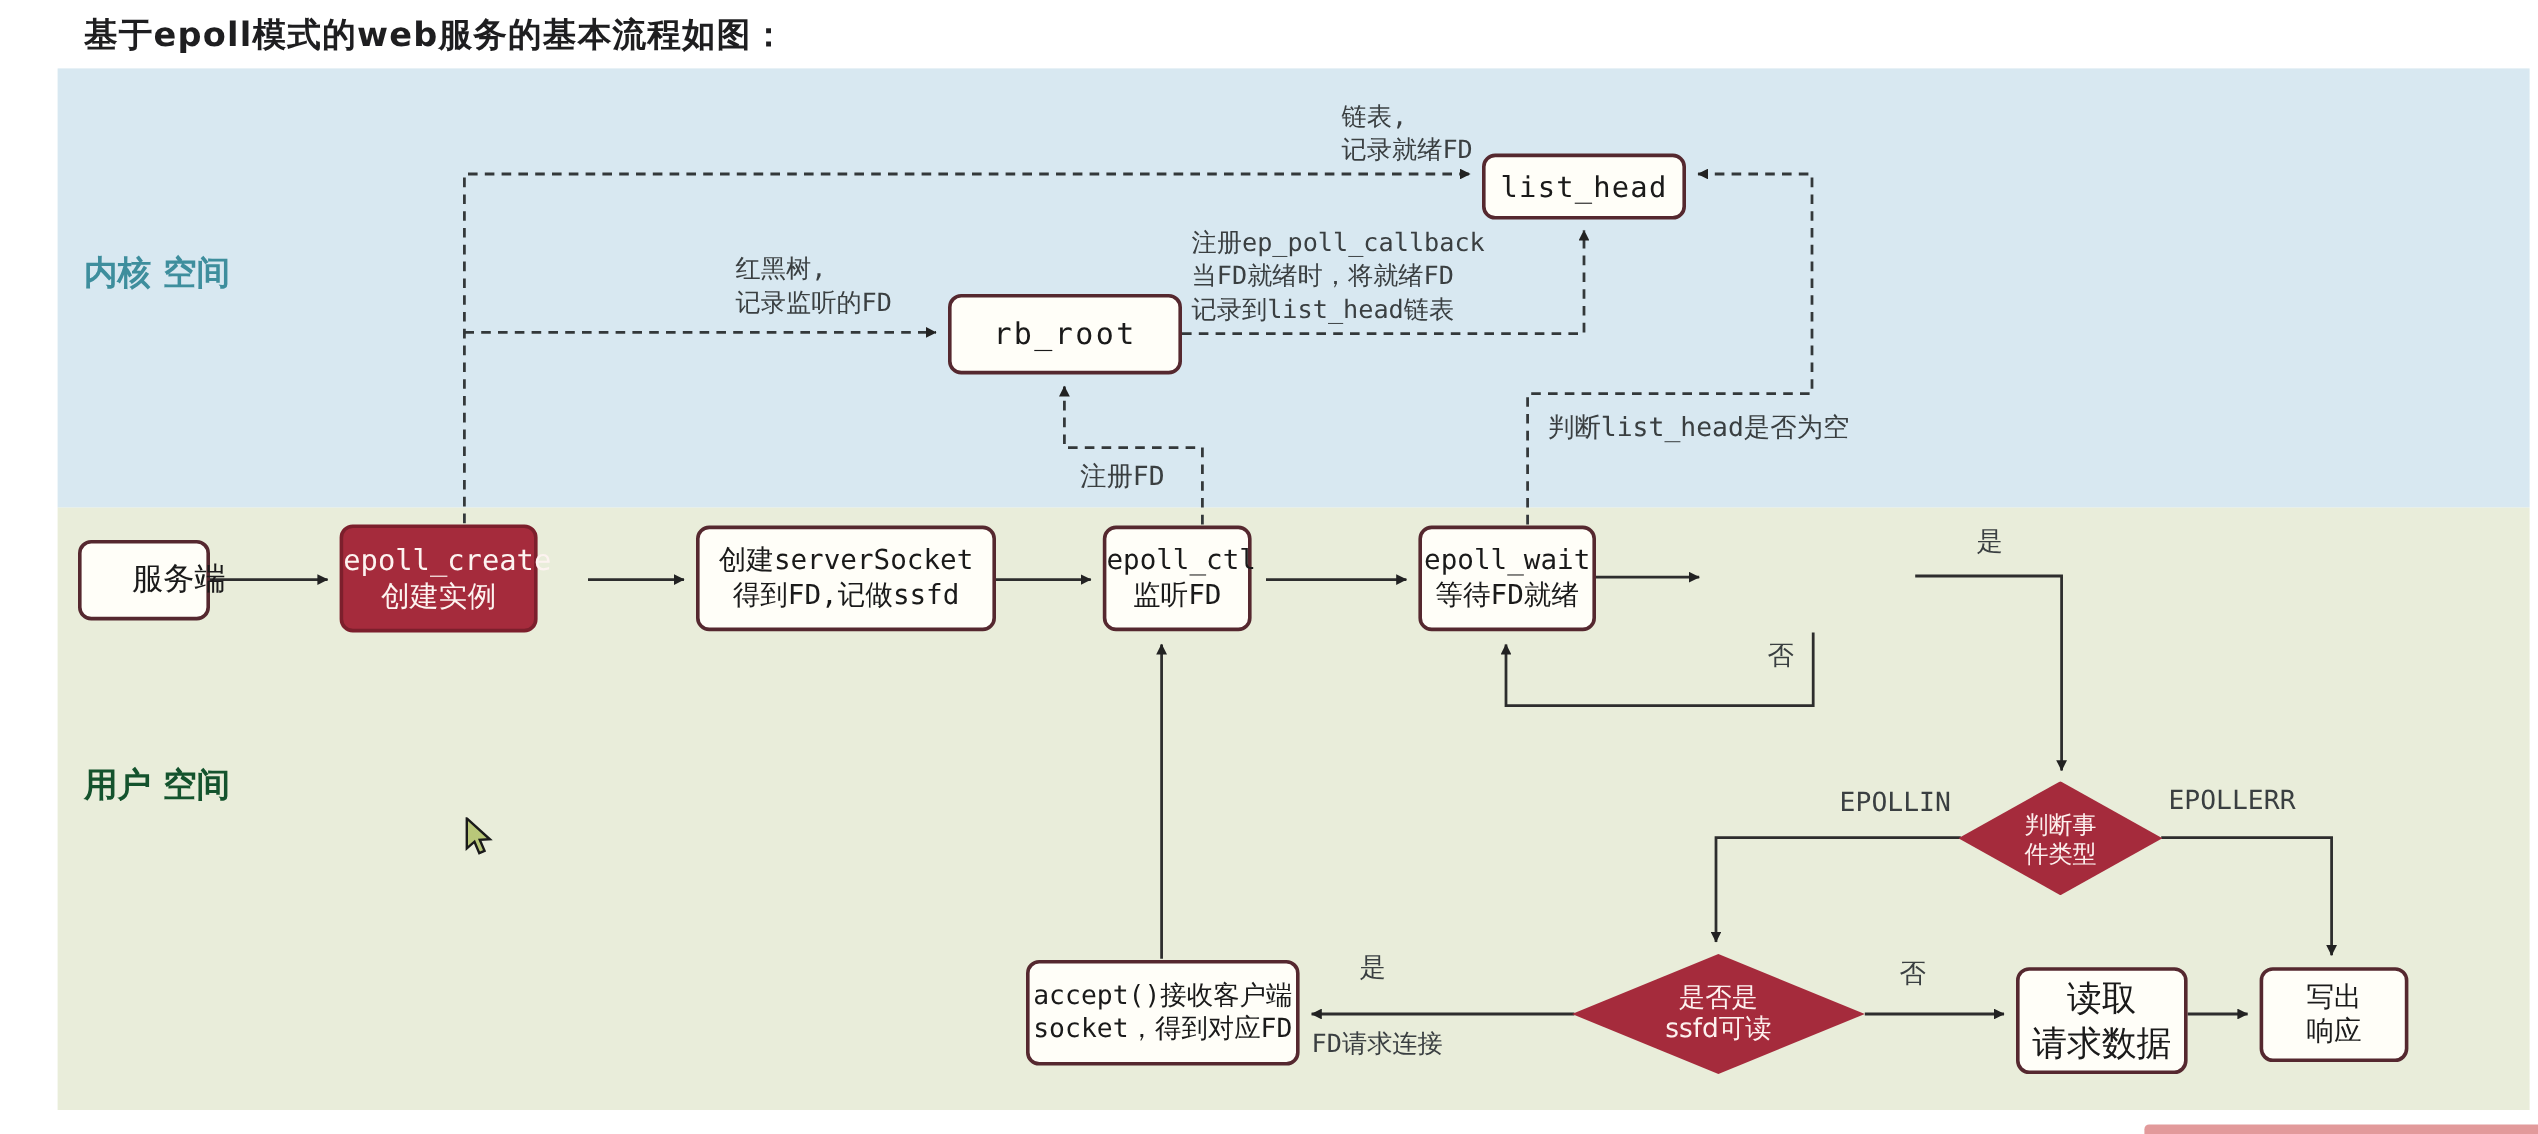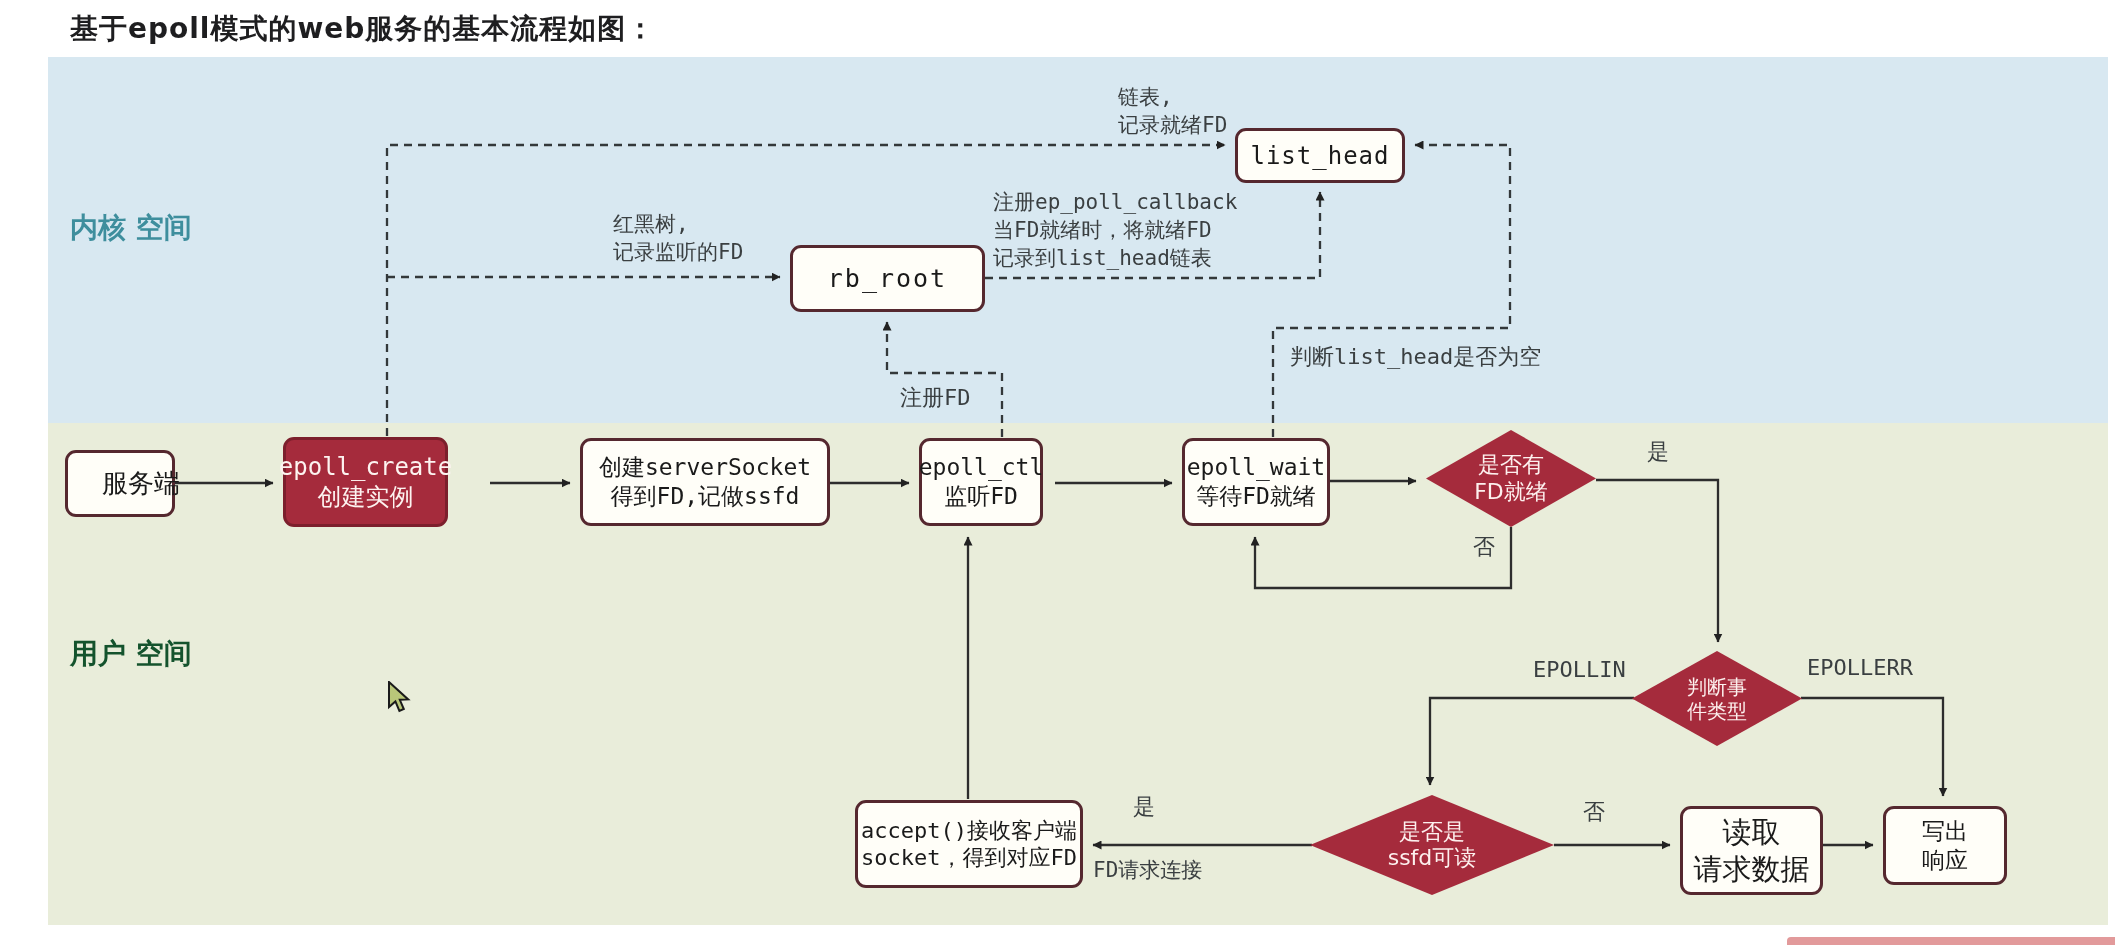--- a/index.html
+++ b/index.html
@@ -6,21 +6,21 @@
   .canvas{position:relative;width:2115px;height:945px;background:#ffffff;overflow:hidden;
           font-family:"DejaVu Sans","Liberation Sans",sans-serif;margin-left:35px;}
   .band{position:absolute;left:13px;width:2060px;}
   .band.kernel{top:57px;height:366px;background:#d8e8f1;}
   .band.user{top:423px;height:502px;background:#e9edda;}
   .title{position:absolute;left:35px;top:10px;font-size:28px;font-weight:600;color:#1e1e20;letter-spacing:1px;}
   .region-label{position:absolute;left:35px;font-size:28px;font-weight:600;line-height:36px;}
   .region-label.kernel{top:210px;color:#3e8e9d;}
   .region-label.user{top:636px;color:#14532d;}
   svg.wires{position:absolute;left:0;top:0;pointer-events:none;}
-  .node{position:absolute;display:flex;flex-direction:column;align-items:center;justify-content:center;
+  .node{position:absolute;display:flex;flex-direction:column;justify-content:center;
         background:#fffef8;border:3px solid #55282f;border-radius:11px;box-sizing:border-box;
         color:#1a1a1a;text-align:center;line-height:1.25;
         font-family:"DejaVu Sans Mono","DejaVu Sans",monospace;}
   .node span{display:block;white-space:nowrap;}
   .node.red{background:#a52b3c;border-color:#7c1f2c;color:#fdf3f0;}
   .diamond{position:absolute;display:flex;flex-direction:column;align-items:center;justify-content:center;
            background:#a52b3c;color:#fdf0ee;text-align:center;line-height:1.2;
            clip-path:polygon(50% 0,100% 50%,50% 100%,0 50%);
            font-family:"DejaVu Sans","Liberation Sans",sans-serif;}
   .diamond span{display:block;white-space:nowrap;}
@@ -120,24 +120,20 @@
   <div class="node" style="left:1645px;top:806px;width:143px;height:89px;font-size:29px;">
     <span>读取</span>
     <span>请求数据</span>
   </div>
 
   <div class="node" style="left:1848px;top:806px;width:124px;height:79px;font-size:23px;">
     <span>写出</span>
     <span>响应</span>
   </div>
 
-  <div class="diamond" style="left:1391px;top:430px;width:170px;height:97px;font-size:22px;">
-    <span>是否有</span>
-    <span>FD就绪</span>
-  </div>
 
   <div class="diamond" style="left:1597px;top:651px;width:170px;height:95px;font-size:20px;">
     <span>判断事</span>
     <span>件类型</span>
   </div>
 
   <div class="diamond" style="left:1275px;top:795px;width:244px;height:100px;font-size:22px;">
     <span>是否是</span>
     <span>ssfd可读</span>
   </div>

